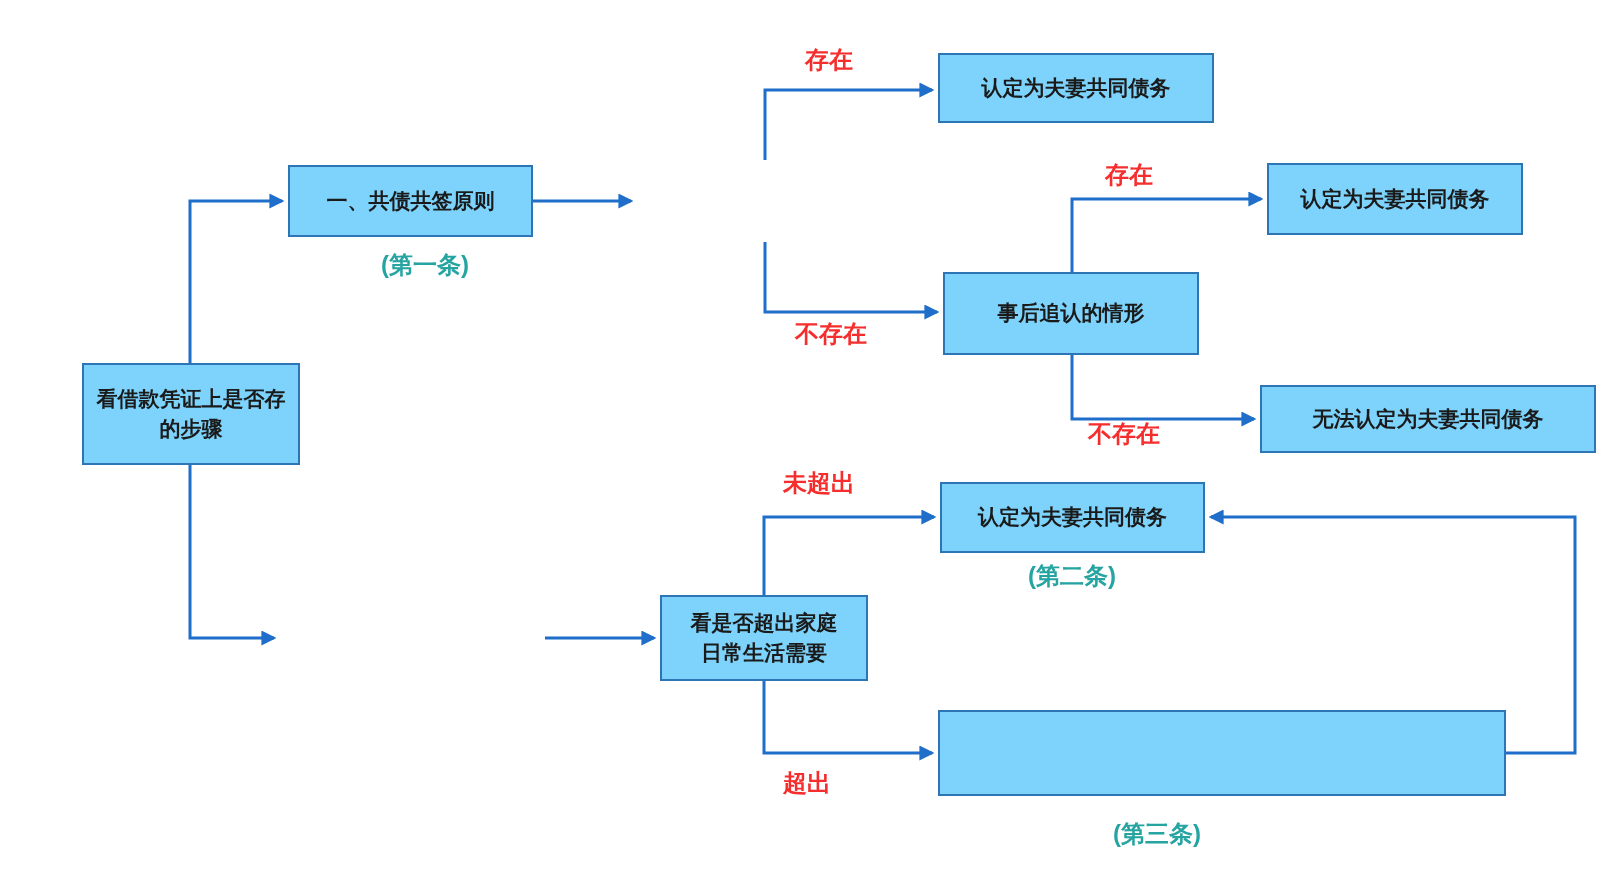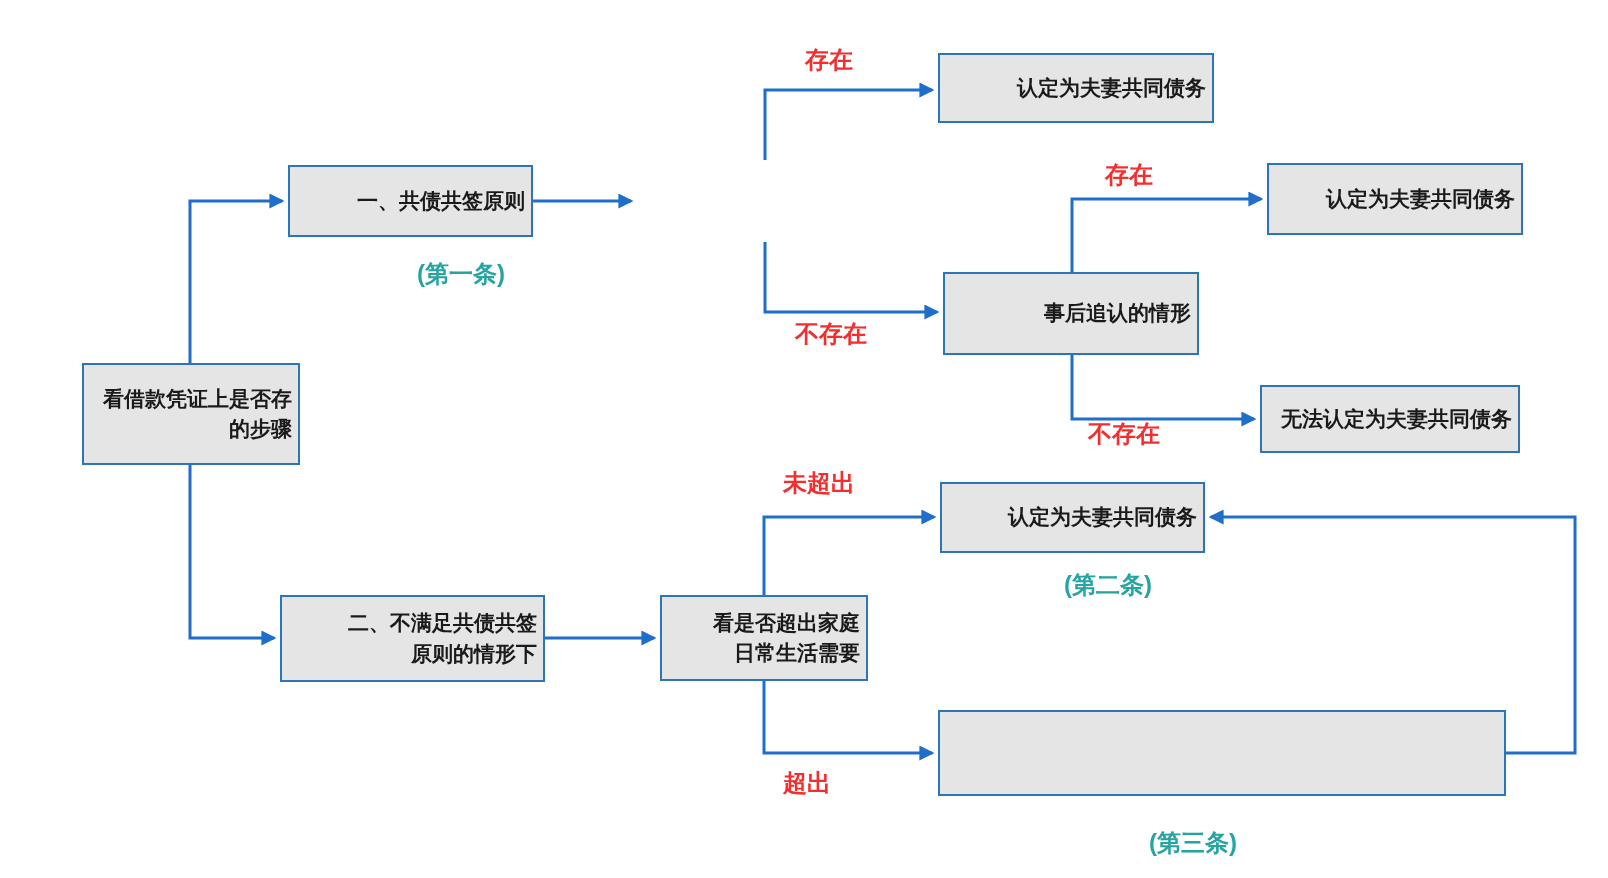--- a/index.html
+++ b/index.html
@@ -23,51 +23,50 @@
   }
   .edge {
     fill: none;
     stroke: var(--line, #1f6ec9);
     stroke-width: 3;
   }
   .node {
     position: absolute;
     z-index: 2;
     box-sizing: border-box;
-    background: #e5e5e5;
+    background: #7dd3fc;
     border: 2px solid var(--border, #2e75b6);
     display: flex;
     flex-direction: column;
-    align-items: flex-end;
+    align-items: center;
     justify-content: center;
     text-align: center;
     color: var(--text, #1a1a1a);
     font-size: 21px;
     font-weight: 600;
     line-height: 1.45;
     padding: 2px 6px;
   }
   .branch-label {
     position: absolute;
     z-index: 2;
     text-align: left;
     color: var(--branch, #f52d2d);
     font-size: 24px;
     font-weight: 700;
     line-height: 1.1;
   }
   .note {
     position: absolute;
     z-index: 2;
-    text-align: right;
+    text-align: center;
     color: var(--note, #25a4a1);
     font-size: 24px;
     font-weight: 700;
     line-height: 1.1;
-    margin-top: 9px;
   }
 </style>
 </head>
 <body>
 
 <div id="canvas">
 
   <svg id="arrows" width="1608" height="878" viewBox="0 0 1608 878">
     <defs>
       <marker id="arrow" markerWidth="5" markerHeight="5" refX="4.2" refY="2.5" orient="auto" markerUnits="strokeWidth">
@@ -112,28 +111,24 @@
   </div>
 
   <div class="branch-label" style="left:1105px;top:162px;width:90px">存在</div>
 
   <div class="node" style="left:1267px;top:163px;width:256px;height:72px">
     <span>认定为夫妻共同债务</span>
   </div>
 
   <div class="branch-label" style="left:1088px;top:421px;width:120px">不存在</div>
 
-  <div class="node" style="left:1260px;top:385px;width:260px;height:68px">
+  <div class="node" style="left:1260px;top:385px;width:336px;height:68px">
     <span>无法认定为夫妻共同债务</span>
   </div>
 
-  <div class="node" style="left:280px;top:595px;width:265px;height:87px">
-    <span>二、不满足共债共签</span>
-    <span>原则的情形下</span>
-  </div>
 
   <div class="node" style="left:660px;top:595px;width:208px;height:86px">
     <span>看是否超出家庭</span>
     <span>日常生活需要</span>
   </div>
 
   <div class="branch-label" style="left:783px;top:470px;width:120px">未超出</div>
 
   <div class="node" style="left:940px;top:482px;width:265px;height:71px">
     <span>认定为夫妻共同债务</span>

